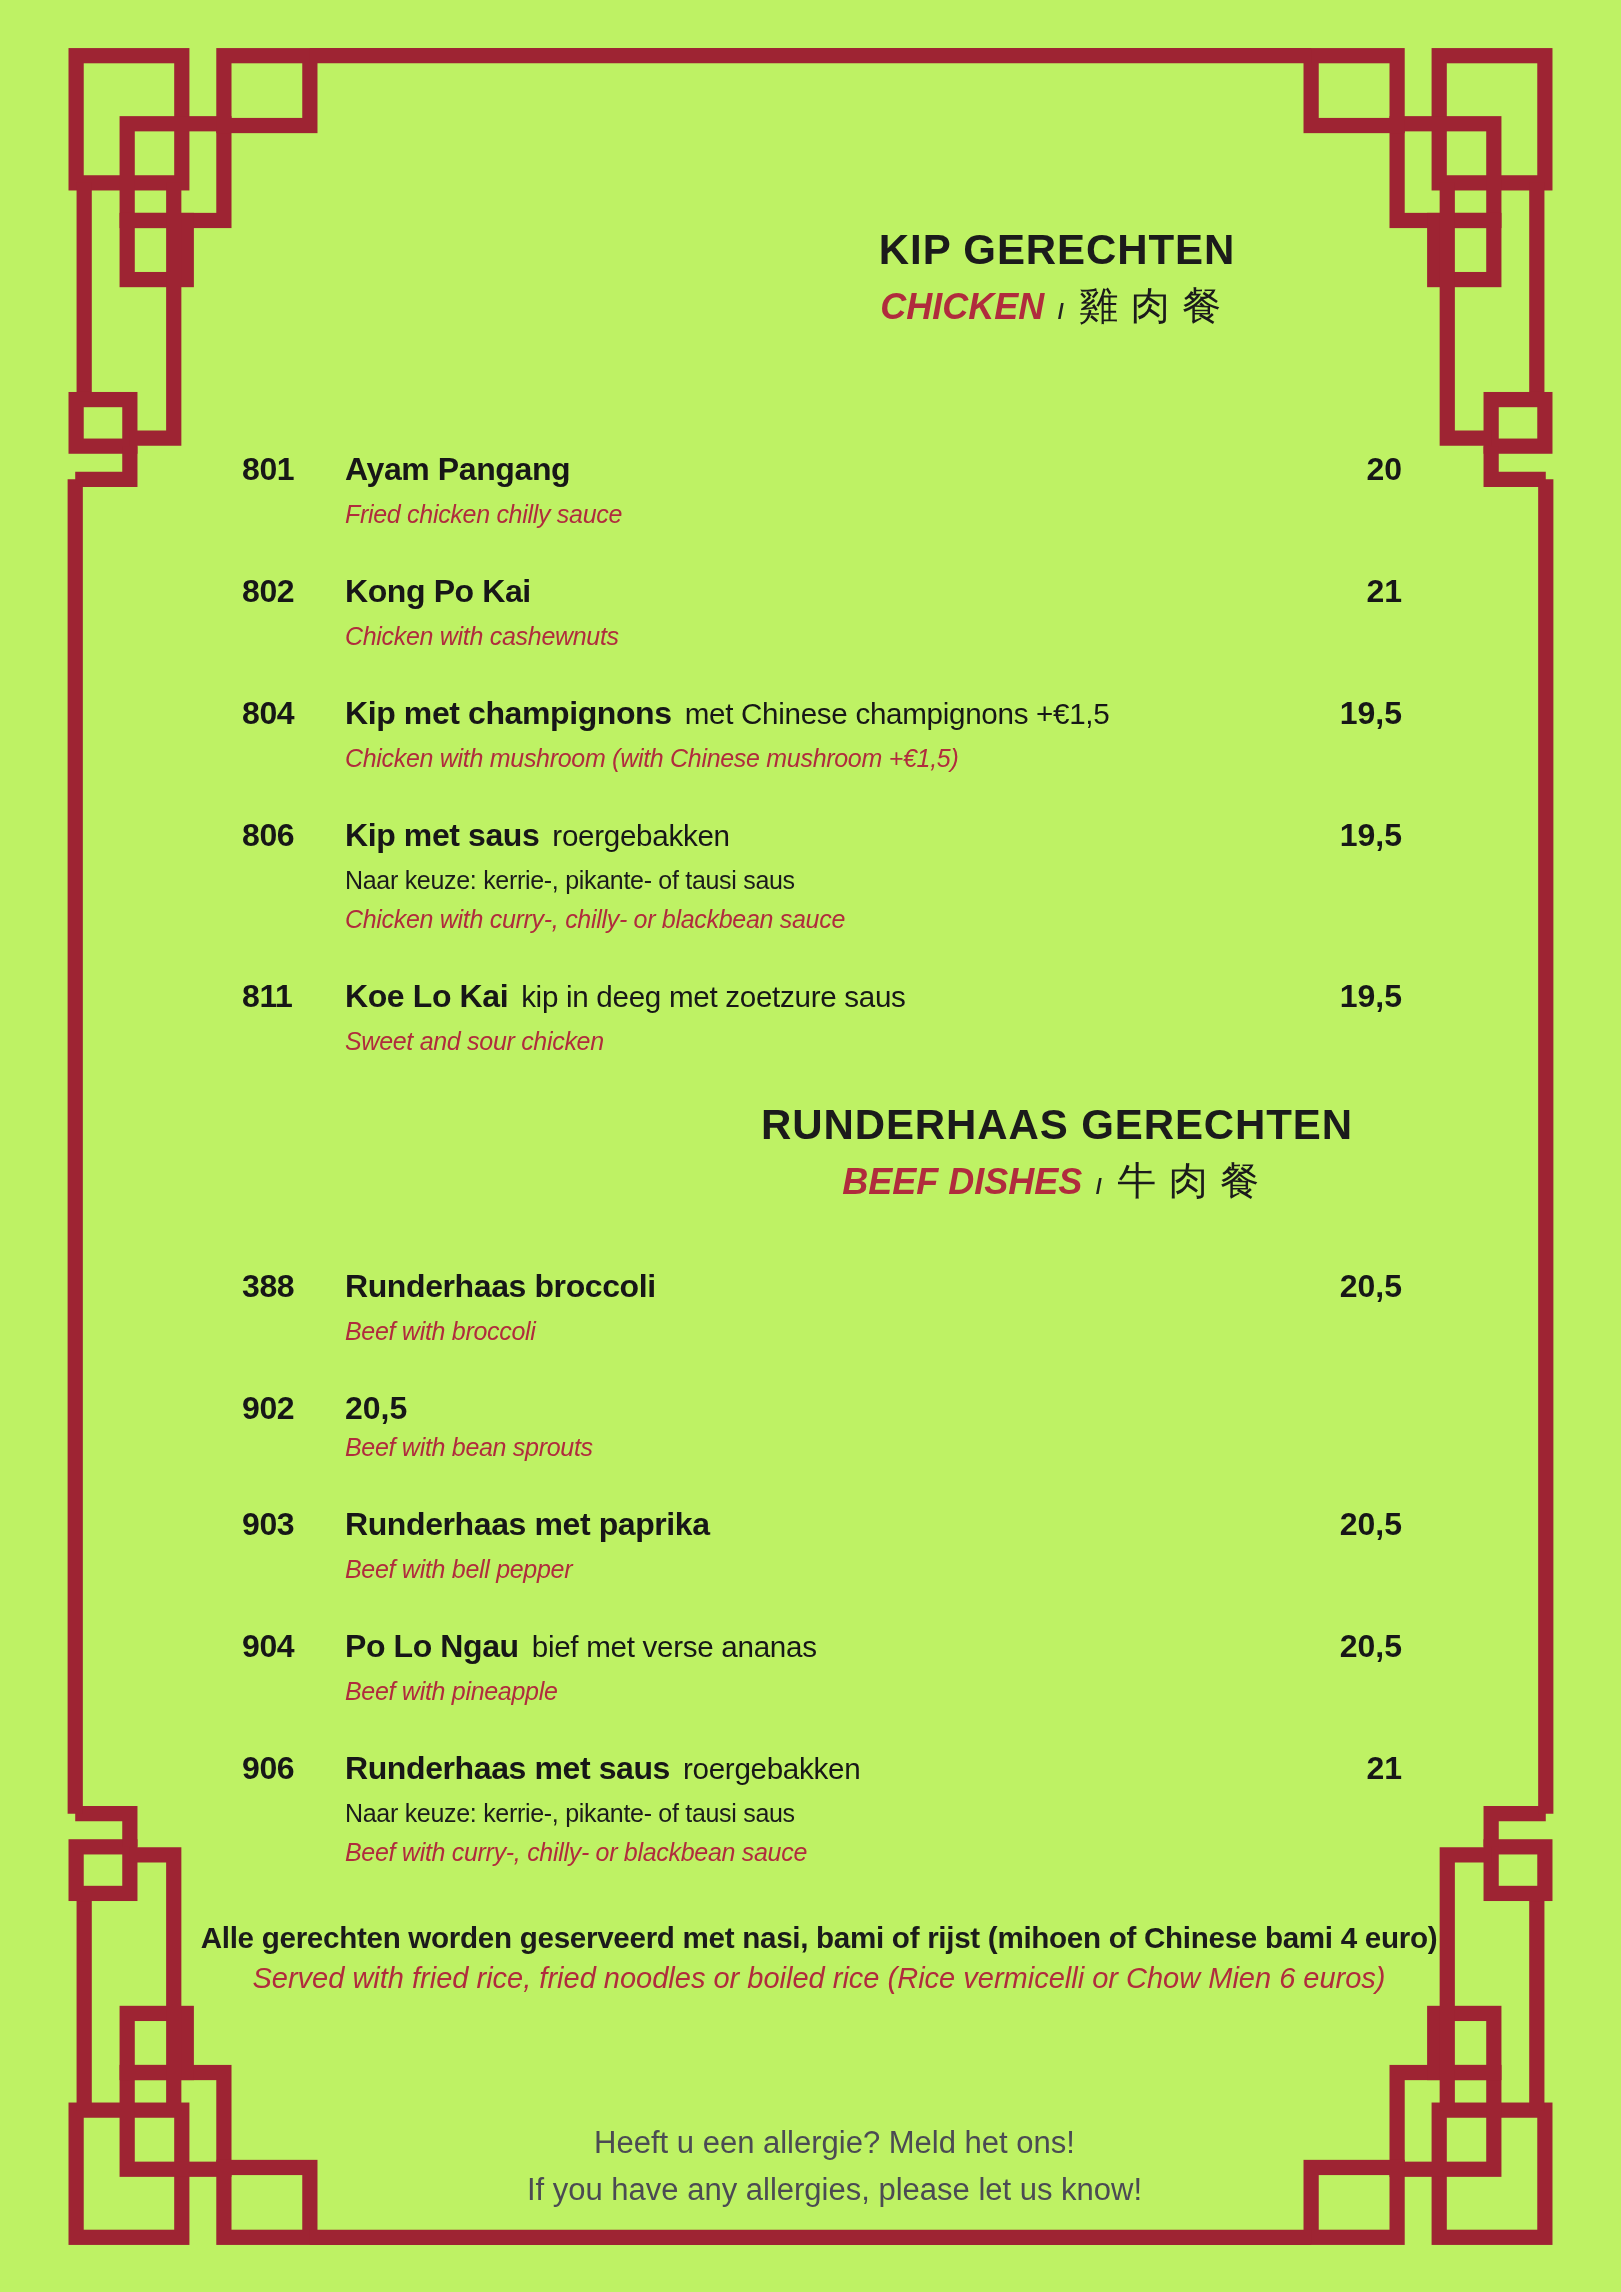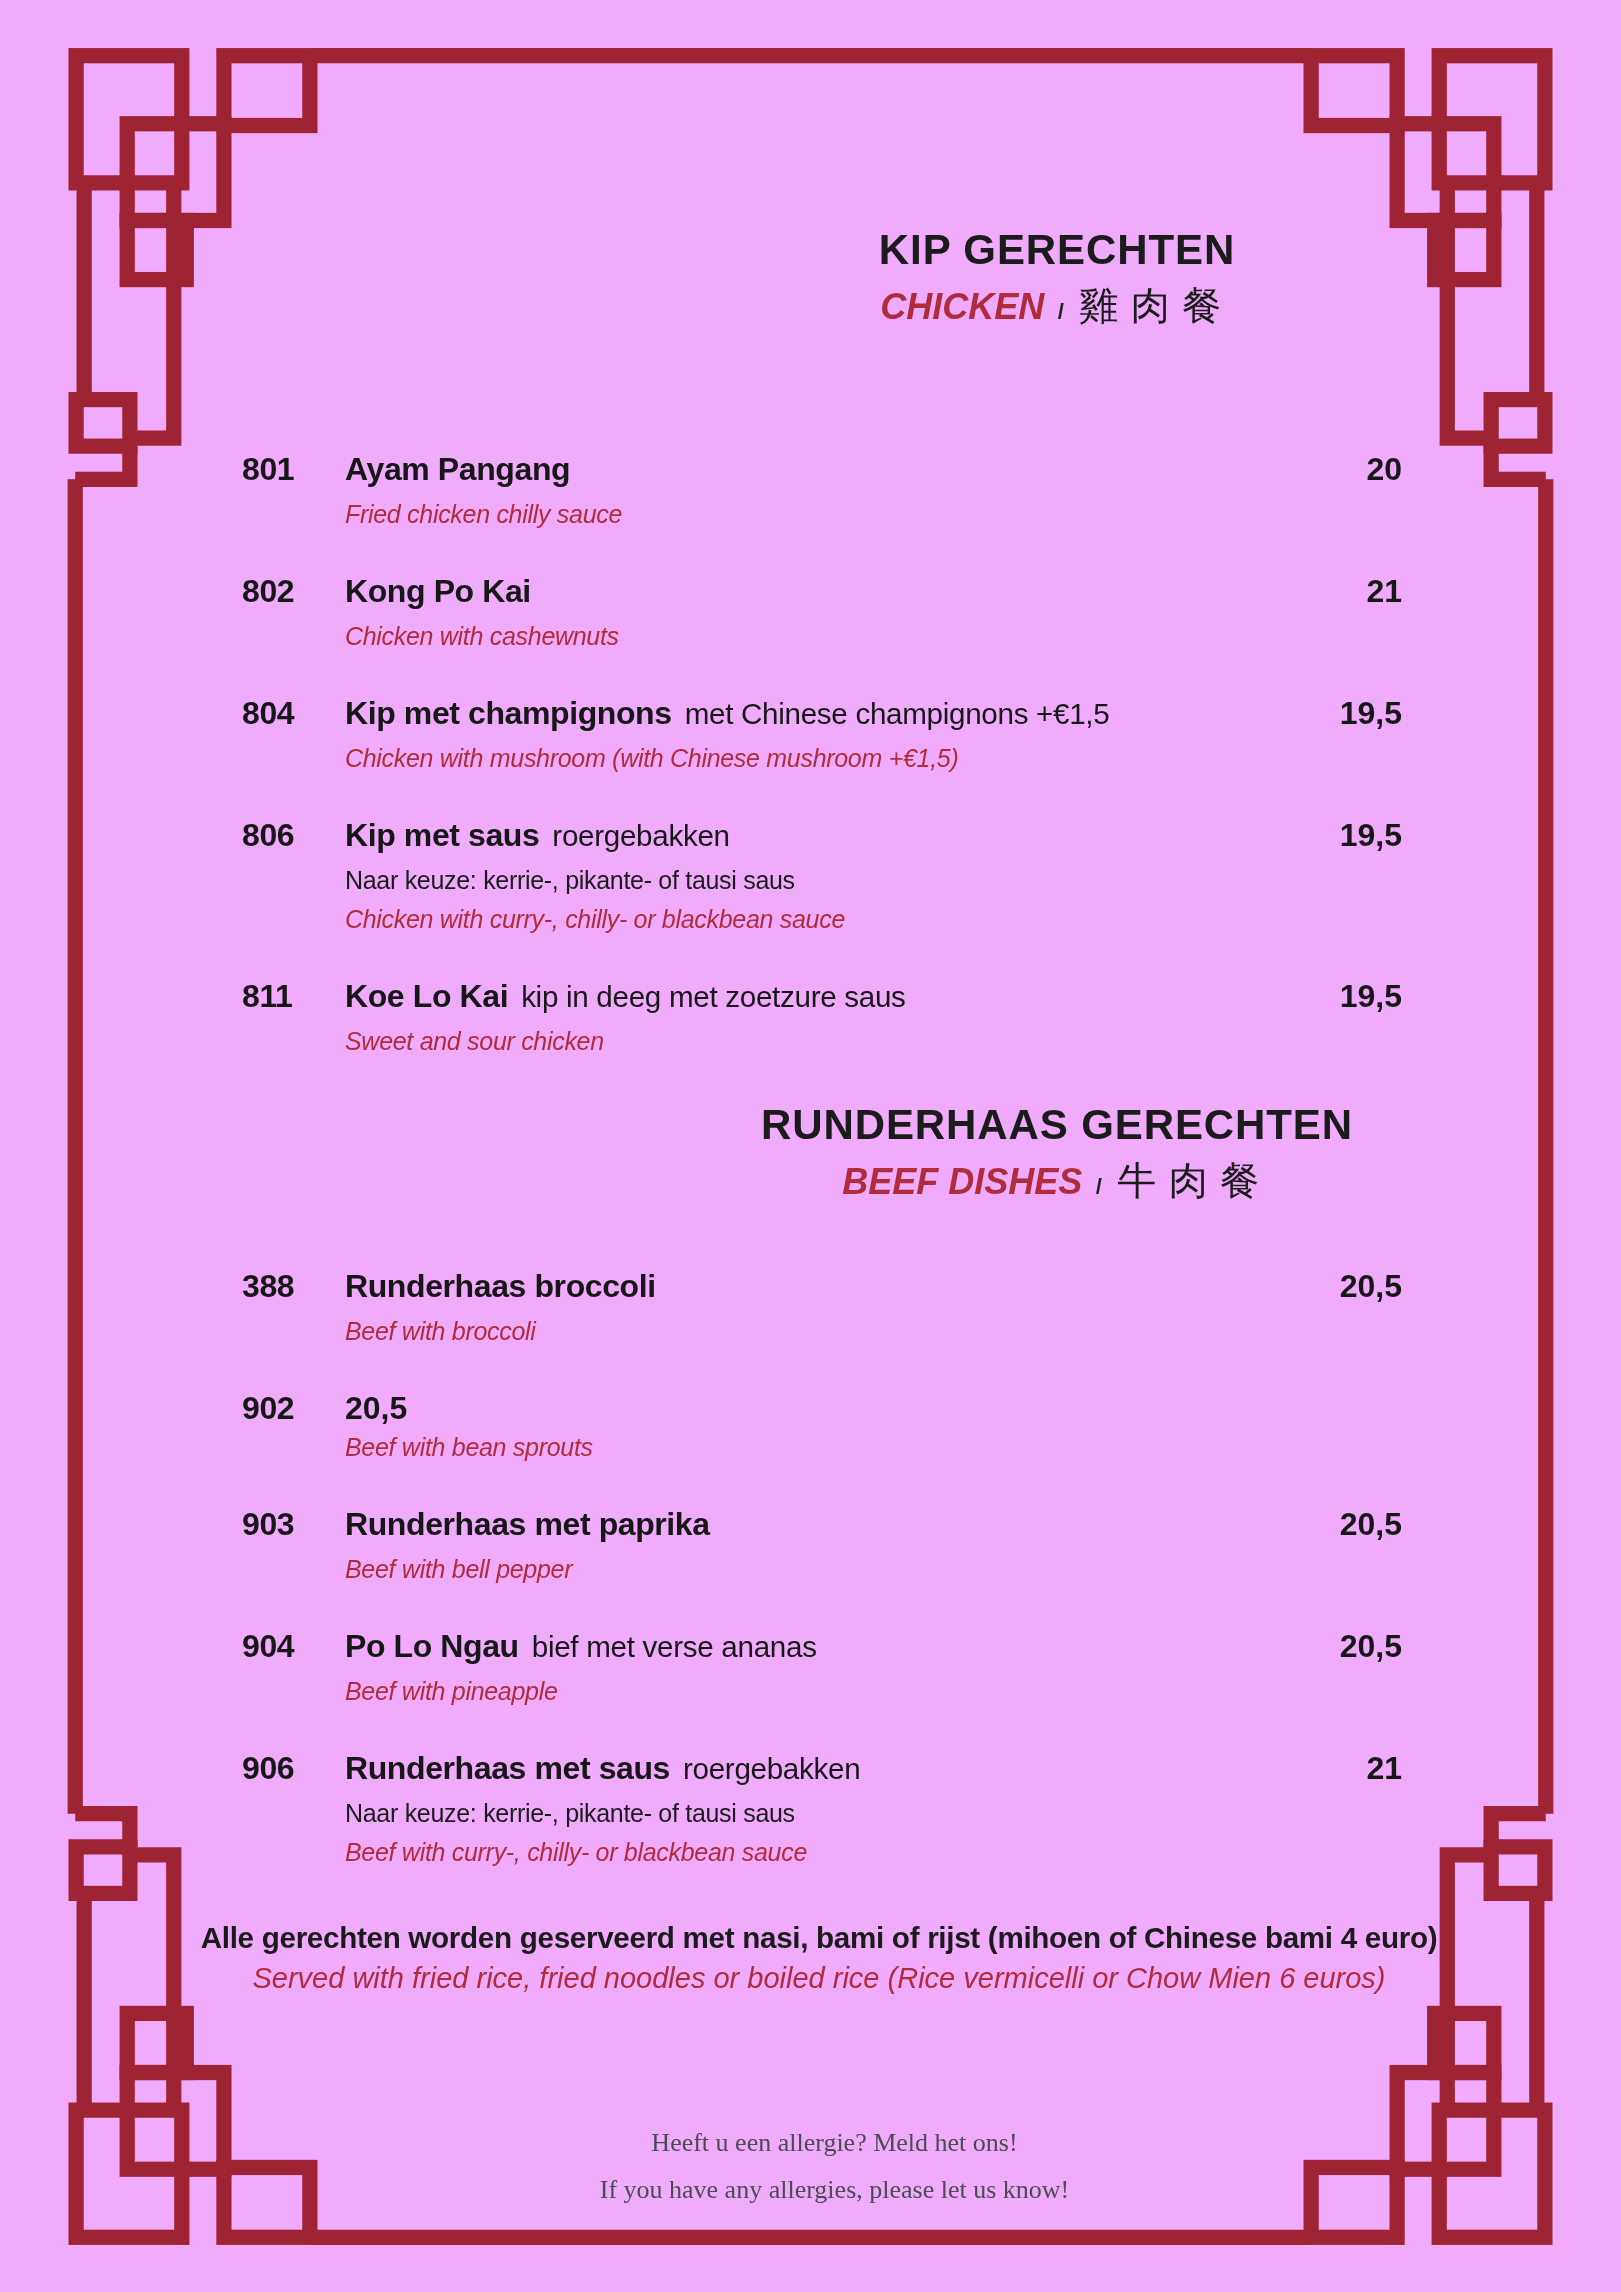--- a/index.html
+++ b/index.html
@@ -1,19 +1,19 @@
 <!DOCTYPE html>
 <html style="font-size:14.3px"><head>
 <meta charset="utf-8">
 <style>
   html,body{margin:0;padding:0;background:#d8c9b4;}
   .menu{
     position:relative;
     width:1621px;height:2293px;
-    background:#f0abfc;
+    background:#bef264;
     overflow:hidden;
     font-family:"Liberation Sans",sans-serif;
     color:#171717;
   }
   .border-svg{position:absolute;inset:0;pointer-events:none;}
   .content{position:absolute;inset:0;}
   
   .sec-header{margin-left:493px;width:1128px;text-align:center;}
   .t-nl{font-size:42px;font-weight:bold;letter-spacing:0.9px;line-height:52px;color:#1b1b1b;}
   .t-line2{line-height:59px;white-space:nowrap;}
@@ -33,22 +33,22 @@
   .name{font-size:32px;font-weight:bold;letter-spacing:-0.4px;}
   .suffix{font-size:29.6px;font-weight:normal;margin-left:9px;letter-spacing:-0.3px;}
   .price{font-size:32px;font-weight:bold;text-align:left;white-space:nowrap;}
   .sub{margin-left:103px;font-size:25px;line-height:39px;letter-spacing:-0.3px;}
   .desc-nl{color:#1b1b1b;}
   .desc-en{color:#B02C3D;font-style:italic;}
   
   .notes{margin-top:45px;text-align:center;line-height:41px;padding-left:17px;}
   .note-nl{font-size:29.6px;font-weight:bold;color:#1b1b1b;letter-spacing:-0.3px;}
   .note-en{font-size:29px;font-style:italic;color:#B02C3D;}
-  .allergy{margin-top:120px;text-align:center;font-family:Liberation Serif, serif;
-           color:#4b4b53;font-size:26px;line-height:47px;padding-left:48px;}
+  .allergy{margin-top:120px;text-align:center;font-family:Liberation Sans, sans-serif;
+           color:#4b4b53;font-size:31px;line-height:47px;padding-left:48px;}
 </style>
 </head>
 <body>
 
 <div class="menu">
 
   <svg class="border-svg" viewBox="0 0 1810 2560" width="1621" height="2293" xmlns="http://www.w3.org/2000/svg">
     <defs>
       <g id="corner" fill="none" stroke="#9E2433" stroke-width="17">
         <rect x="85" y="62" width="118" height="142"></rect>

